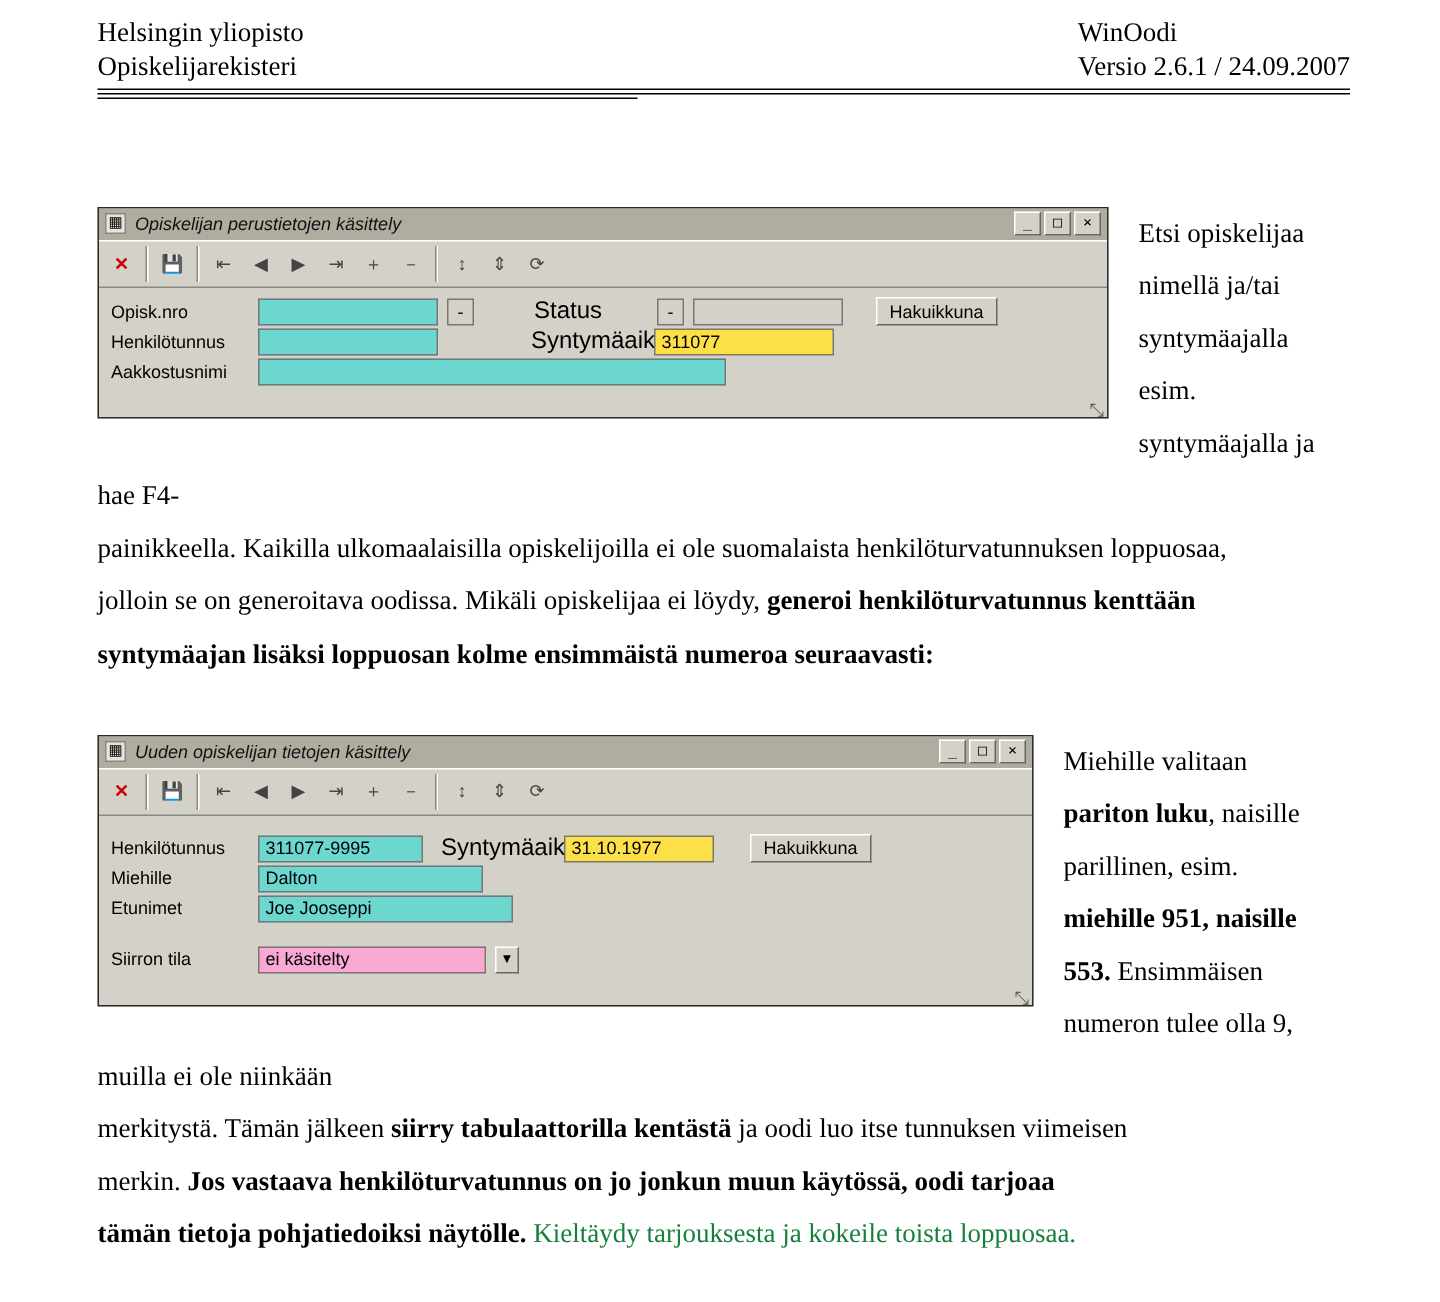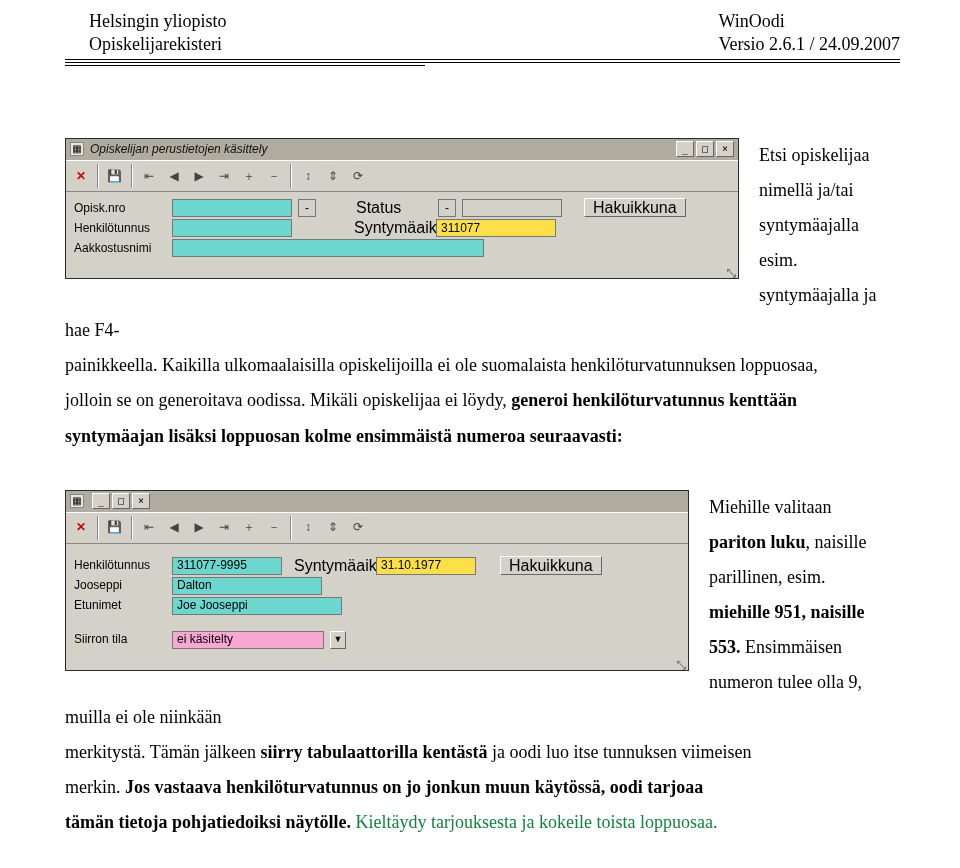--- a/index.html
+++ b/index.html
@@ -14,21 +14,20 @@
     line-height: 1.75;
   }
   .page {
     padding: 10px 60px 40px 65px;
   }
   .header-row {
     display: flex;
     justify-content: space-between;
     font-size: 18px;
     line-height: 1.3;
-    margin-left: 24px;
   }
   .hr-line {
     border: none;
     border-top: 1px solid #000;
     margin: 2px 0;
   }
   .hr-short {
     border: none;
     border-top: 1px solid #000;
     margin: 2px 0;
@@ -134,21 +133,21 @@
   }
   .field.teal { background: #6bd7cf; }
   .field.green { background: #fde047; color:#000; }
   .field.gray { background: #d4d2c8; }
   .btn3d {
     height: 19px;
     background: #d4d2c8;
     border: 1px solid #fff;
     border-right-color: #666;
     border-bottom-color: #666;
-    font-size: 16px;
+    font-size: 12px;
     padding: 0 8px;
     display: inline-flex;
     align-items: center;
   }
   .dropbtn {
     width: 16px; height: 18px;
     background: #d4d2c8;
     border: 1px solid #fff;
     border-right-color: #666;
     border-bottom-color: #666;
@@ -265,20 +264,21 @@
       <b>syntymäajan lisäksi loppuosan kolme ensimmäistä numeroa seuraavasti:</b>
     </div>
   </div>
 
   <div class="gap-md"></div>
 
   <div class="floatblock">
     <div class="winshot shot2">
       <div class="titlebar">
         <span class="sysicon">▦</span>
+        <span class="titletext">Uuden opiskelijan tietojen käsittely</span>
         <span class="winbtn">_</span>
         <span class="winbtn">□</span>
         <span class="winbtn">×</span>
       </div>
       <div class="toolbar">
         <span class="tbtn" style="color:#c00;font-weight:bold">✕</span>
         <span class="tsep"></span>
         <span class="tbtn">💾</span>
         <span class="tsep"></span>
         <span class="tbtn">⇤</span>
@@ -296,21 +296,21 @@
         <div style="height:6px"></div>
         <div class="frow">
           <span class="flabel">Henkilötunnus</span>
           <span class="field teal" style="width:110px">311077-9995</span>
           <span class="flabel2" style="margin-left:6px">Syntymäaika</span>
           <span class="field green" style="width:100px">31.10.1977</span>
           <span style="width:12px"></span>
           <span class="btn3d">Hakuikkuna</span>
         </div>
         <div class="frow">
-          <span class="flabel">Jooseppi</span>
+          <span class="flabel">Miehille</span>
           <span class="field teal" style="width:150px">Dalton</span>
         </div>
         <div class="frow">
           <span class="flabel">Etunimet</span>
           <span class="field teal" style="width:170px">Joe Jooseppi</span>
         </div>
         <div style="height:14px"></div>
         <div class="frow">
           <span class="flabel">Siirron tila</span>
           <span class="field" style="width:152px;background:#f9a8d4">ei käsitelty</span>

